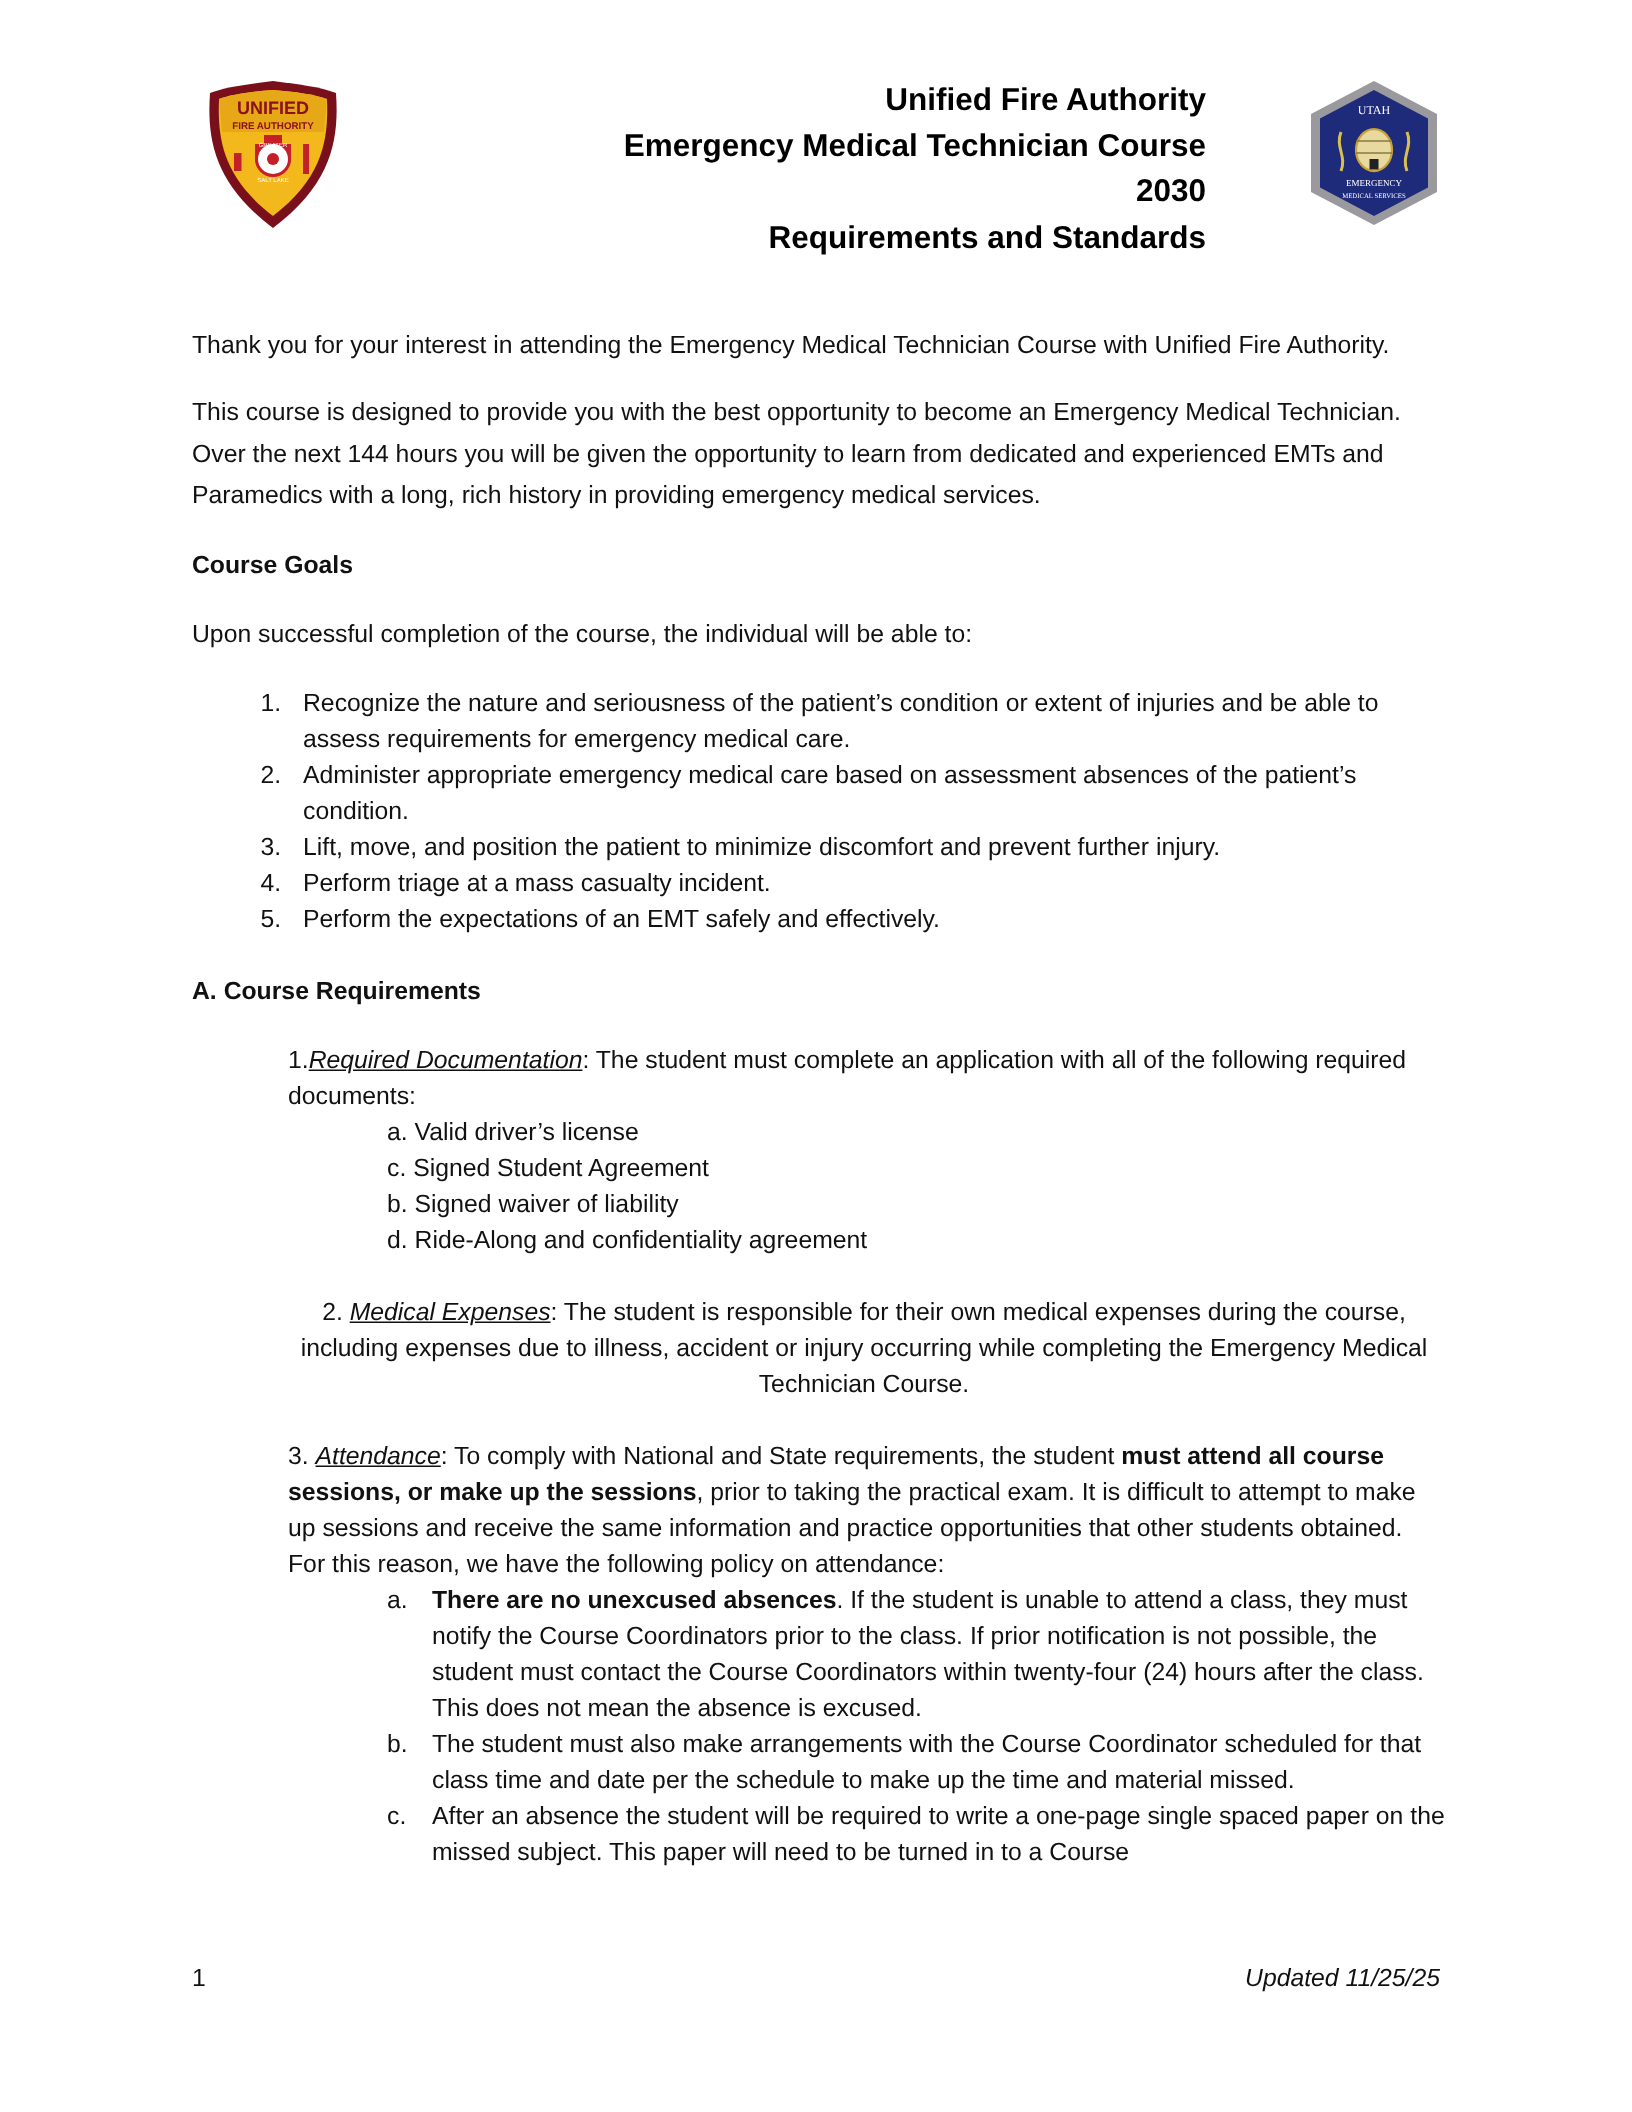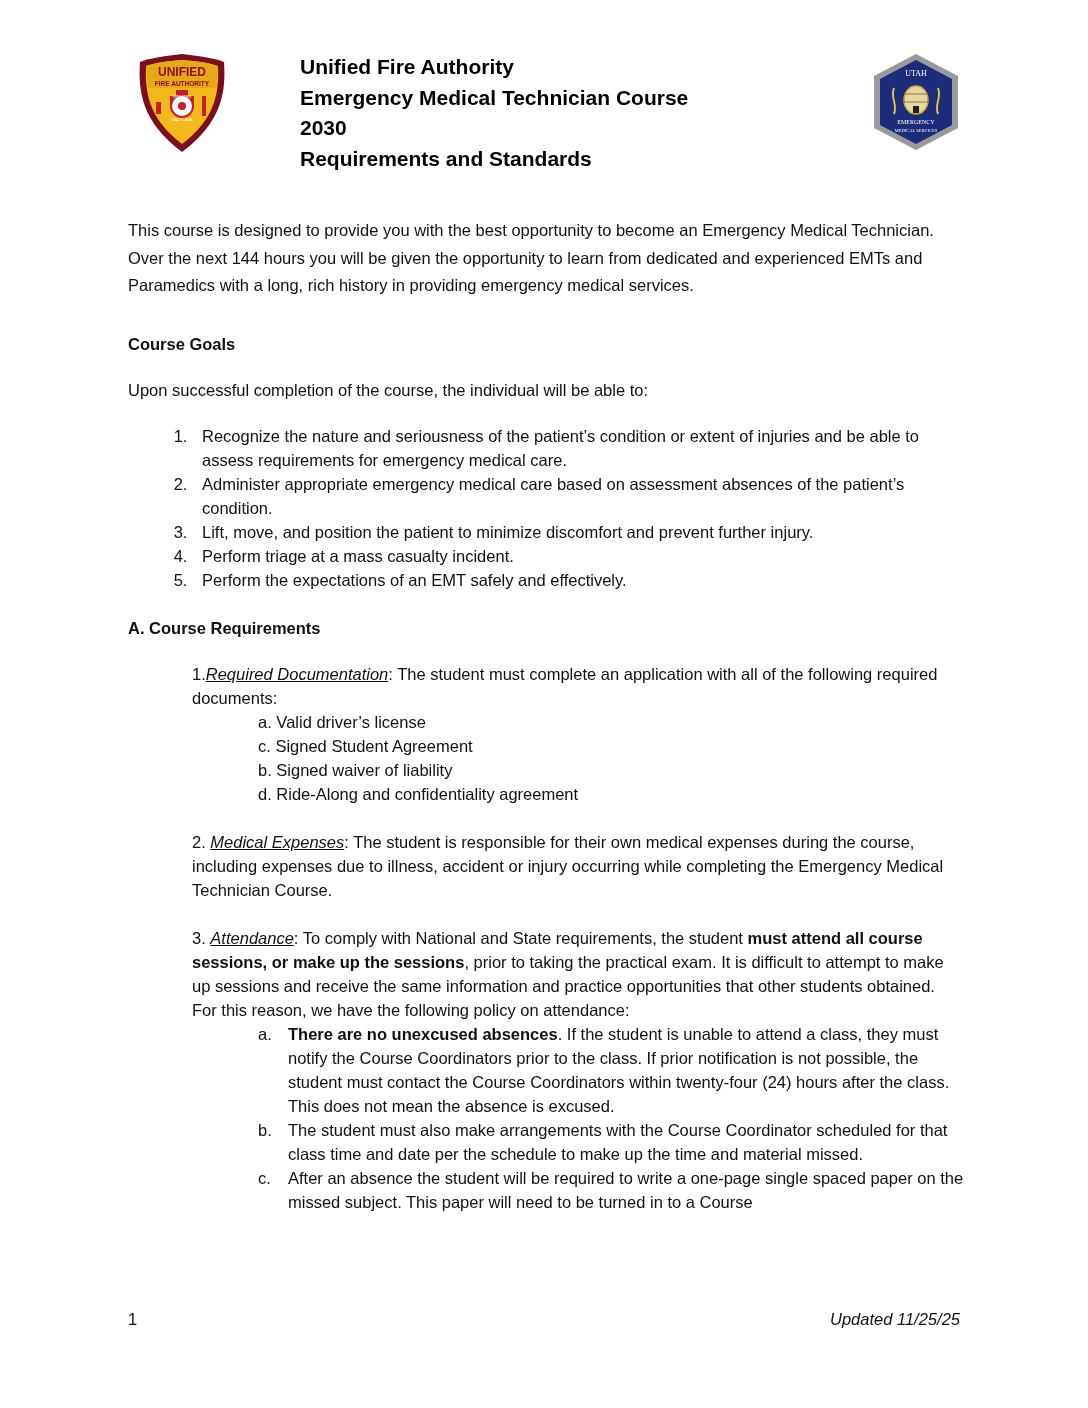--- a/index.html
+++ b/index.html
@@ -3,27 +3,27 @@
   <meta charset="utf-8">
   <style>
     html, body { margin: 0; padding: 0; background: #ffffff; }
     body {
       width: 1088px; height: 1408px; position: relative; overflow: hidden;
       font-family: "Liberation Sans", sans-serif; color: #111; font-size: 16.5px;
     }
     .page { position: absolute; left: 0; top: 12px; width: 956px; height: 1408px; }
     .logo-left { position: absolute; left: 136px; top: 40px; width: 92px; height: 102px; }
     .logo-right { position: absolute; left: 872px; top: 40px; width: 88px; height: 100px; }
-    .header { position: absolute; left: 300px; top: 40px; width: 504px; text-align: left; }
+    .header { position: absolute; left: 300px; top: 40px; width: 504px; text-align: right; }
     .header div { font-weight: bold; font-size: 21px; line-height: 30.5px; color: #000; }
     .body { position: absolute; left: 128px; top: 205px; width: 840px; line-height: 24px; }
     p { margin: 0; }
     .para { margin-bottom: 22px; }
     .intro1 { line-height: 27px; margin-bottom: 18px; }
-    .intro2 { line-height: 27.5px; margin-bottom: 32px; }
+    .intro2 { line-height: 27.5px; margin-bottom: 20px; }
     .sec-head { font-weight: bold; margin-bottom: 22px; }
     ol.goals { margin: 0 0 24px 0; padding-left: 64px; }
     ol.goals li { padding-left: 10px; line-height: 24px; }
     .req { margin-left: 64px; width: 768px; }
     .sub-list { margin-left: 66px; }
     .u-i { font-style: italic; text-decoration: underline; }
     b { font-weight: bold; }
     .alpha { margin-left: 66px; }
     .alpha .item { display: flex; }
     .alpha .lbl { width: 30px; flex: none; }
@@ -66,20 +66,21 @@
     <line x1="32" y1="42" x2="56" y2="42" stroke="#8a7a40" stroke-width="1"></line>
     <line x1="32" y1="50" x2="56" y2="50" stroke="#8a7a40" stroke-width="1"></line>
     <rect x="41" y="54" width="6" height="7" fill="#222"></rect>
     <path d="M22 36 C18 46 26 52 22 62" stroke="#d8c050" stroke-width="2" fill="none"></path>
     <path d="M66 36 C70 46 62 52 66 62" stroke="#d8c050" stroke-width="2" fill="none"></path>
     <text x="44" y="72" text-anchor="middle" font-family="Liberation Serif, serif" font-size="6" fill="#ffffff">EMERGENCY</text>
     <text x="44" y="80" text-anchor="middle" font-family="Liberation Serif, serif" font-size="4.5" fill="#ffffff">MEDICAL SERVICES</text>
   </svg>
 
   <div class="body">
+    <p class="intro1">Thank you for your interest in attending the Emergency Medical Technician Course with Unified Fire Authority.</p>
     <p class="intro2">This course is designed to provide you with the best opportunity to become an Emergency Medical Technician.  Over the next 144 hours you will be given the opportunity to learn from dedicated and experienced EMTs and Paramedics with a long, rich history in providing emergency medical services.</p>
 
     <p class="sec-head">Course Goals</p>
     <p class="para">Upon successful completion of the course, the individual will be able to:</p>
     <ol class="goals">
       <li>Recognize the nature and seriousness of the patient’s condition or extent of injuries and be able to assess requirements for emergency medical care.</li>
       <li>Administer appropriate emergency medical care based on assessment absences of the patient’s condition.</li>
       <li>Lift, move, and position the patient to minimize discomfort and prevent further injury.</li>
       <li>Perform triage at a mass casualty incident.</li>
       <li>Perform the expectations of an EMT safely and effectively.</li>
@@ -90,21 +91,21 @@
     <div class="req" style="margin-bottom:24px;">
       <p><span>1.</span><span class="u-i">Required Documentation</span><span>: The student must complete an application with all of the following required documents:</span></p>
       <div class="sub-list">
         <div>a. Valid driver’s license</div>
         <div>c. Signed Student Agreement</div>
         <div>b. Signed waiver of liability</div>
         <div>d. Ride-Along and confidentiality agreement</div>
       </div>
     </div>
 
-    <div class="req" style="margin-bottom:24px;">
+    <div class="req" style="margin-bottom:24px;text-align:center;">
       <p><span>2.</span> <span class="u-i">Medical Expenses</span><span>:  The student is responsible for their own medical expenses during the course, including expenses due to illness, accident or injury occurring while completing the Emergency Medical Technician Course.</span></p>
     </div>
 
     <div class="req">
       <p><span>3.</span> <span class="u-i">Attendance</span><span>: To comply with National and State requirements, the student </span><b>must attend all course sessions, or make up the sessions</b><span>, prior to taking the practical exam. It is difficult to attempt to make up sessions and receive the same information and practice opportunities that other students obtained. For this reason, we have the following policy on attendance:</span></p>
     </div>
     <div class="alpha" style="margin-left:130px;">
       <div class="item">
         <span class="lbl">a.</span>
         <span class="txt"><b>There are no unexcused absences</b><span>. If the student is unable to attend a class, they must notify the Course Coordinators prior to the class. If prior notification is not possible, the student must contact the Course Coordinators within twenty-four (24) hours after the class.  This does not mean the absence is excused.</span></span>

